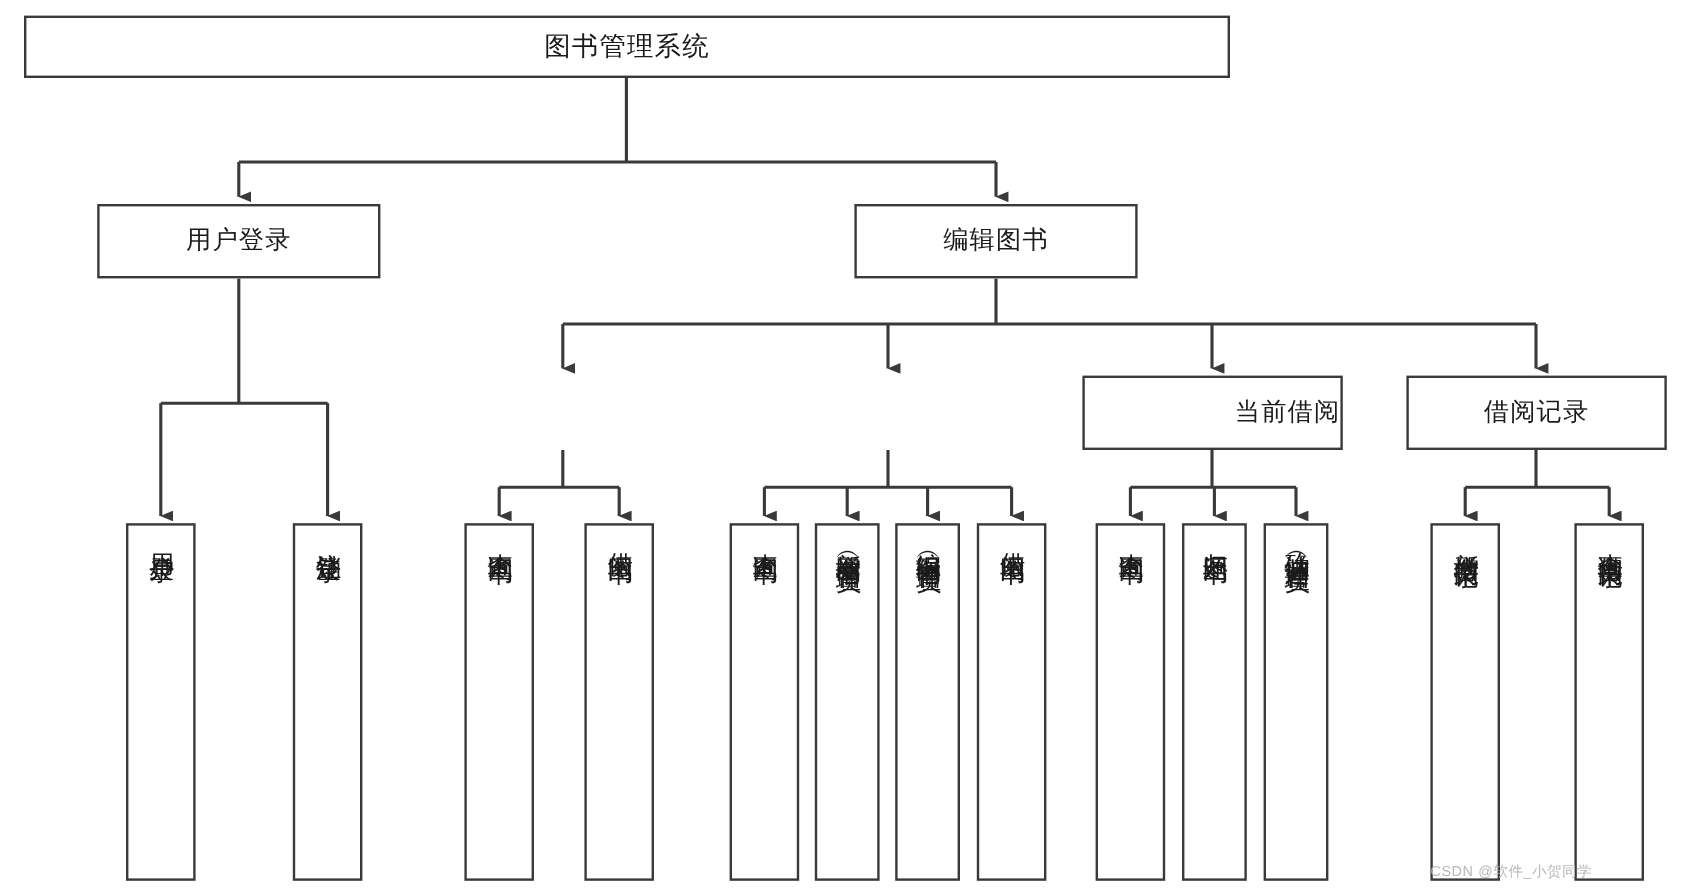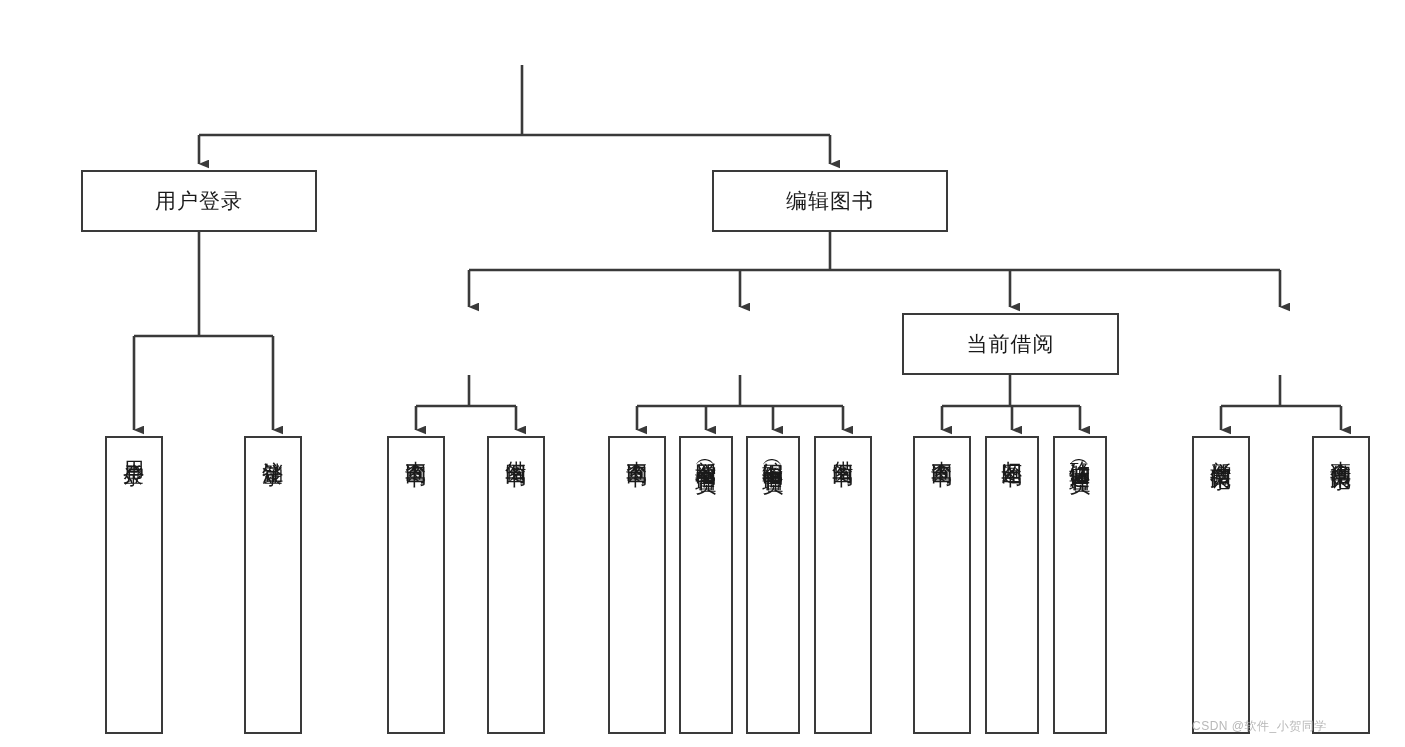--- a/index.html
+++ b/index.html
@@ -114,30 +114,36 @@
       <path d="M 1012 406 L 1012 430" marker-end="url(#arrow)"></path>
       <path d="M 1080 406 L 1080 430" marker-end="url(#arrow)"></path>
 
       <path d="M 1280 375 L 1280 406"></path>
       <path d="M 1221 406 L 1341 406"></path>
       <path d="M 1221 406 L 1221 430" marker-end="url(#arrow)"></path>
       <path d="M 1341 406 L 1341 430" marker-end="url(#arrow)"></path>
     </g>
   </svg>
 
+  <div class="node horiz root" style="left:20px; top:13px; width:1005px; height:52px;">
+    <span class="label">图书管理系统</span>
+  </div>
 
   <div class="node horiz" style="left:81px; top:170px; width:236px; height:62px;">
     <span class="label">用户登录</span>
   </div>
   <div class="node horiz" style="left:712px; top:170px; width:236px; height:62px;">
     <span class="label">编辑图书</span>
   </div>
 
-  <div class="node horiz" style="left:902px; top:313px; width:217px; height:62px;">
+  <div class="node horiz" style="left:902px; top:313px; width:217px; height:62px;justify-content:flex-end;">
     <span class="label">当前借阅</span>
+  </div>
+  <div class="node horiz" style="left:1172px; top:313px; width:217px; height:62px;">
+    <span class="label">借阅记录</span>
   </div>
 
   <div class="node vert" style="left:105px; top:436px; width:58px; height:298px;">
     <span class="label">用户登录</span>
   </div>
   <div class="node vert" style="left:244px; top:436px; width:58px; height:298px;">
     <span class="label">注销登录</span>
   </div>
   <div class="node vert" style="left:387px; top:436px; width:58px; height:298px;">
     <span class="label">查询图书</span>

